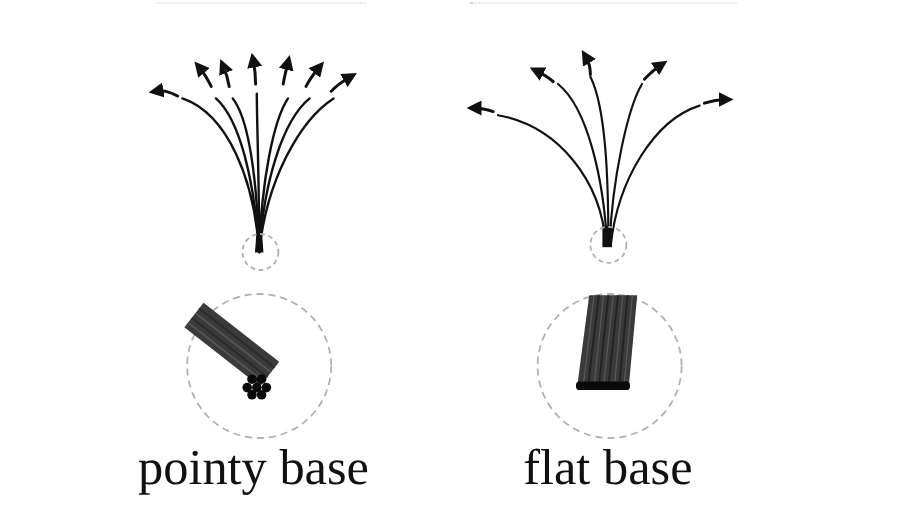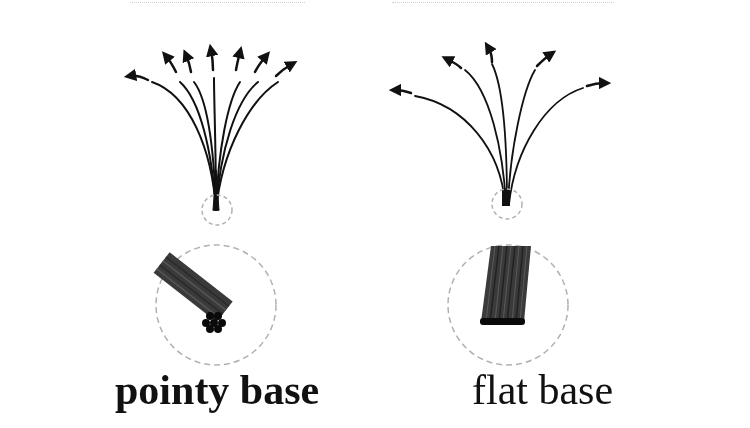--- a/index.html
+++ b/index.html
@@ -8,21 +8,21 @@
   .panel { position: absolute; top: 0; }
   svg { display: block; }
   .label { position: absolute; top: 366px; font-family: "Liberation Serif", "DejaVu Serif", serif; font-size: 42px; color: #111; white-space: nowrap; }
 </style>
 </head>
 <body>
 
 <div class="divider" style="left:130px; width:175px;"></div>
 <div class="divider" style="left:392px; width:222px;"></div>
 
-<div class="panel" style="left:0; width:375px; height:428px;font-weight:bold;">
+<div class="panel" style="left:0; width:375px; height:428px;">
   <svg width="375" height="240" viewBox="0 0 375 240" style="position:absolute;left:0;top:0;">
     <defs>
       <marker id="arr" viewBox="0 0 10 10" refX="5" refY="5" markerWidth="5" markerHeight="5" orient="auto">
         <path d="M0,0 L10,5 L0,10 z" fill="#111"></path>
       </marker>
     </defs>
     <g fill="none" stroke="#111" stroke-linecap="round">
 
       <path d="M216,210 C212,150 190,95 152,82" stroke-width="2"></path>
       <path d="M216,210 C212,150 200,100 180,82" stroke-width="2"></path>
@@ -102,14 +102,14 @@
     <g stroke="#5a5a5a" stroke-width="1">
       <line x1="52" y1="8" x2="43" y2="84"></line>
       <line x1="60" y1="8" x2="52" y2="84"></line>
       <line x1="68" y1="8" x2="60" y2="84"></line>
       <line x1="76" y1="8" x2="69" y2="84"></line>
       <line x1="84" y1="8" x2="77" y2="84"></line>
     </g>
     <rect x="37" y="80" width="45" height="7" rx="3" fill="#0a0a0a"></rect>
   </svg>
 
-  <div class="label" style="left:61px;margin-left:36px;">flat base</div>
+  <div class="label" style="left:61px;">flat base</div>
 </div>
 
 </body></html>

